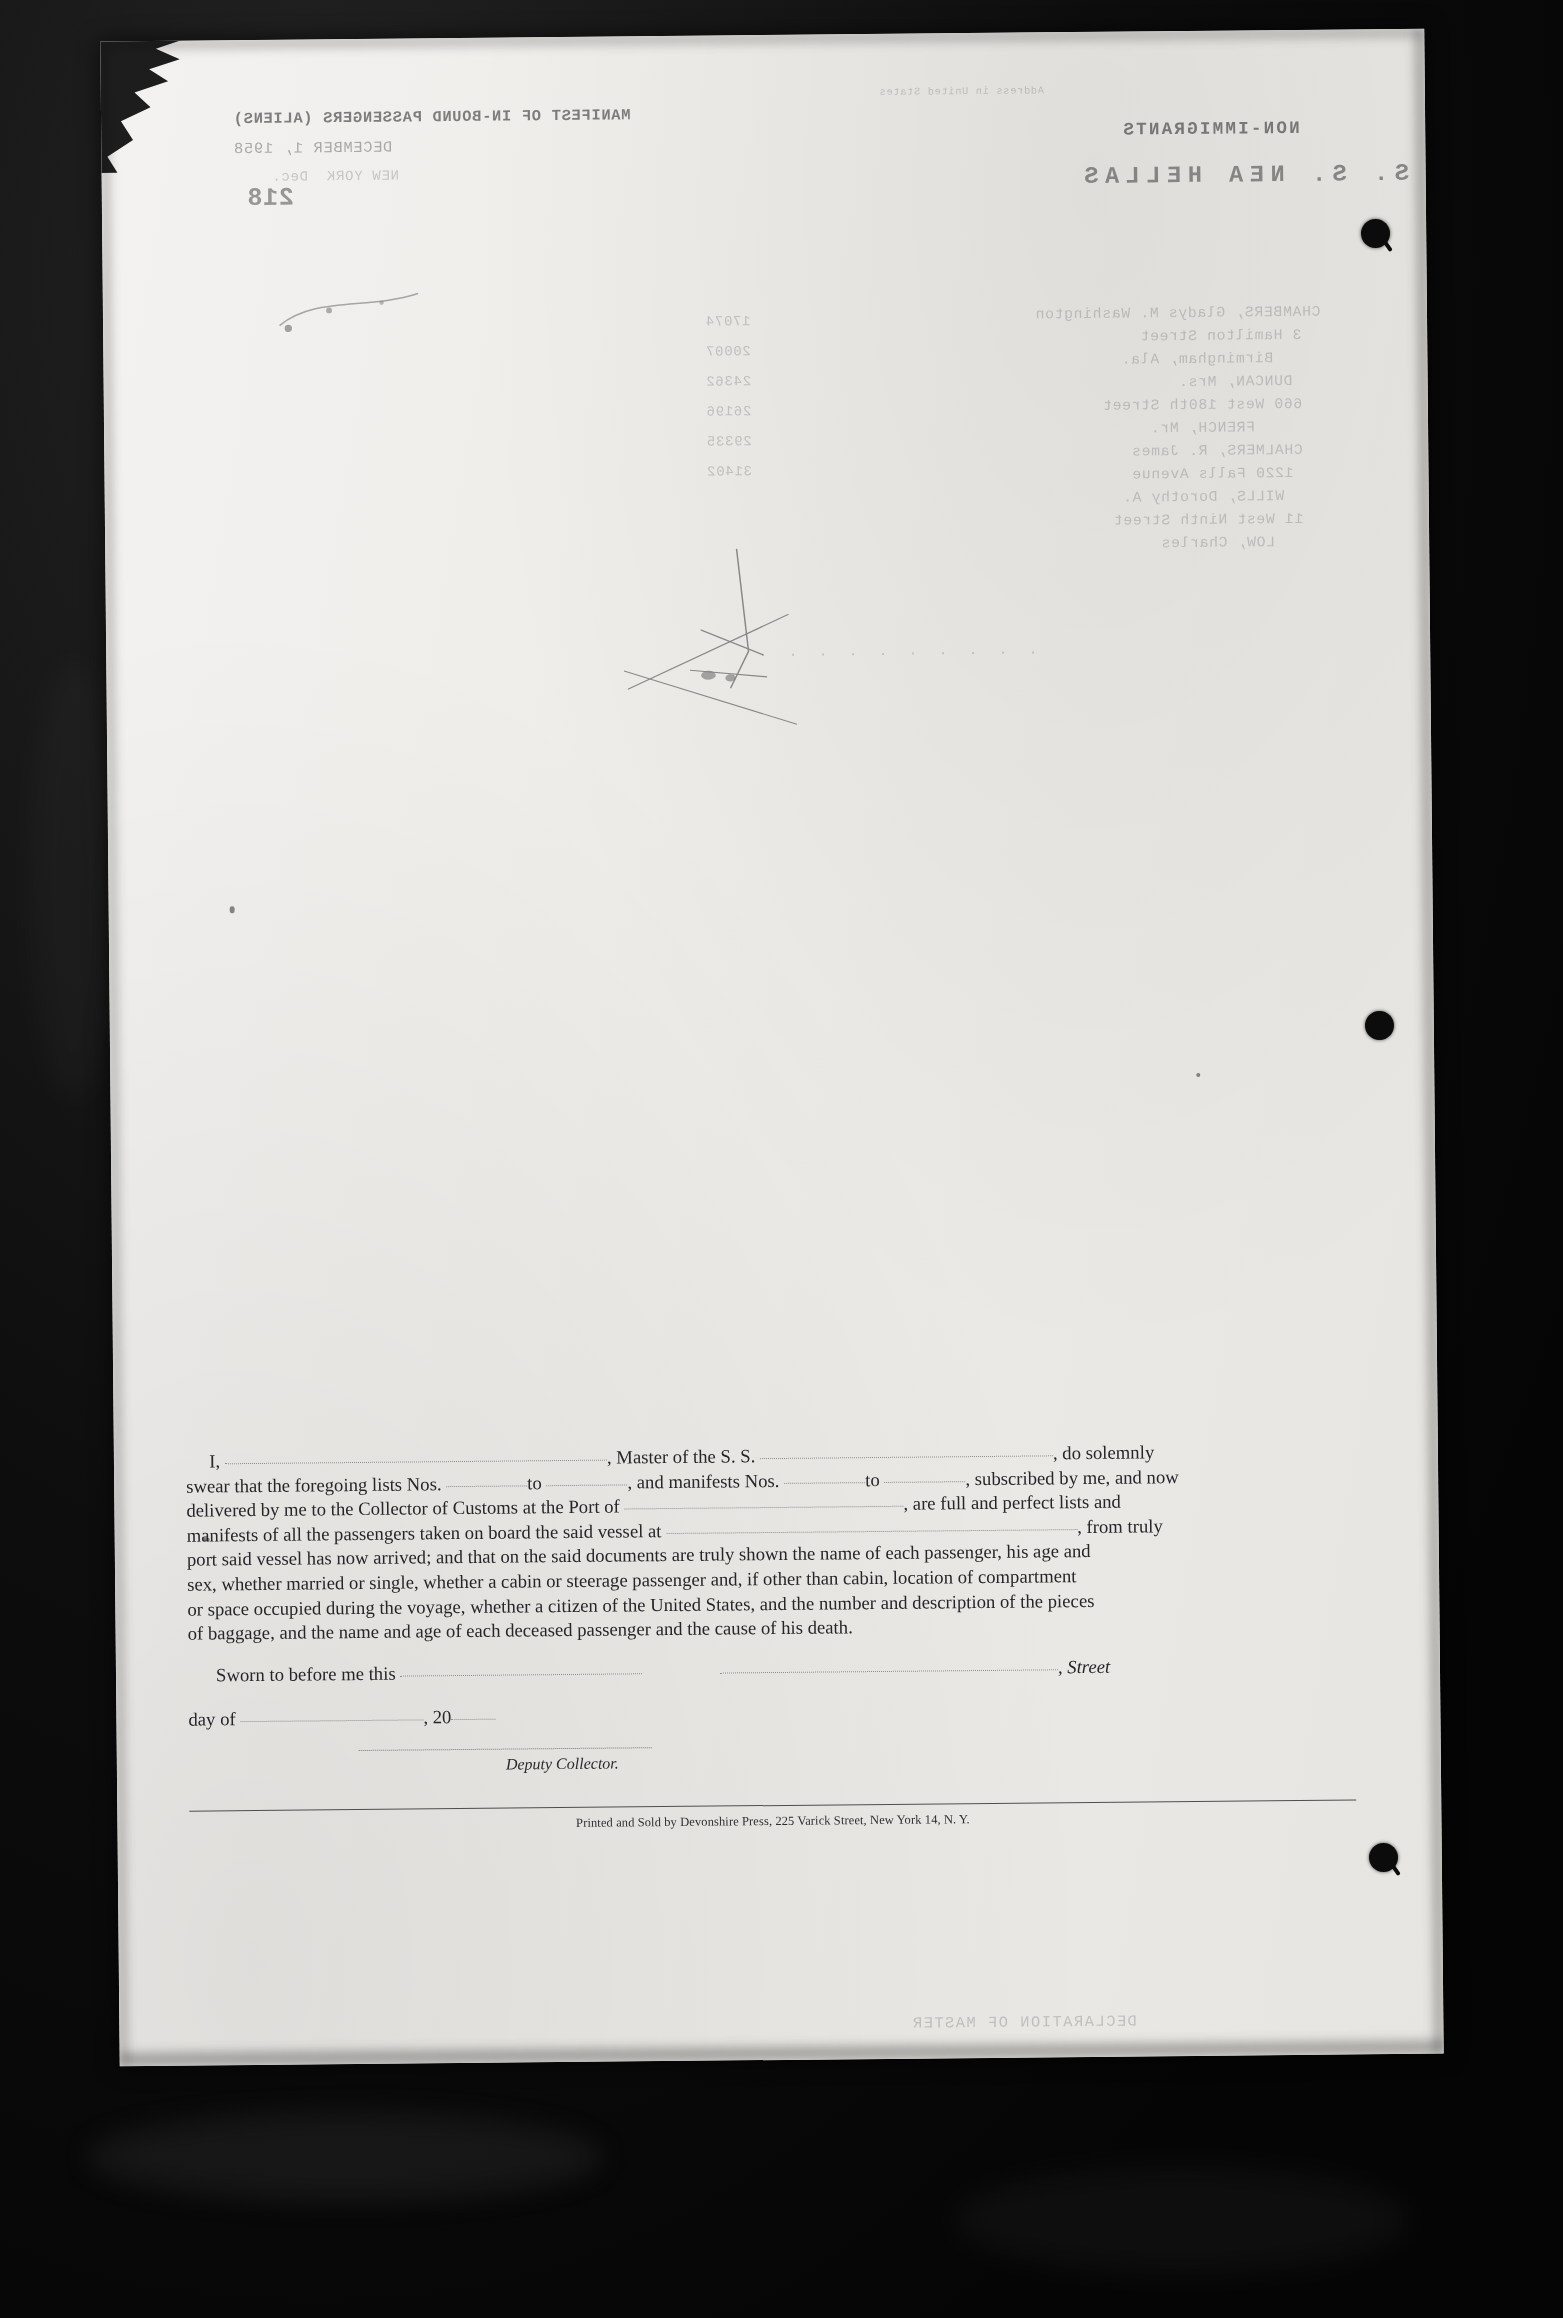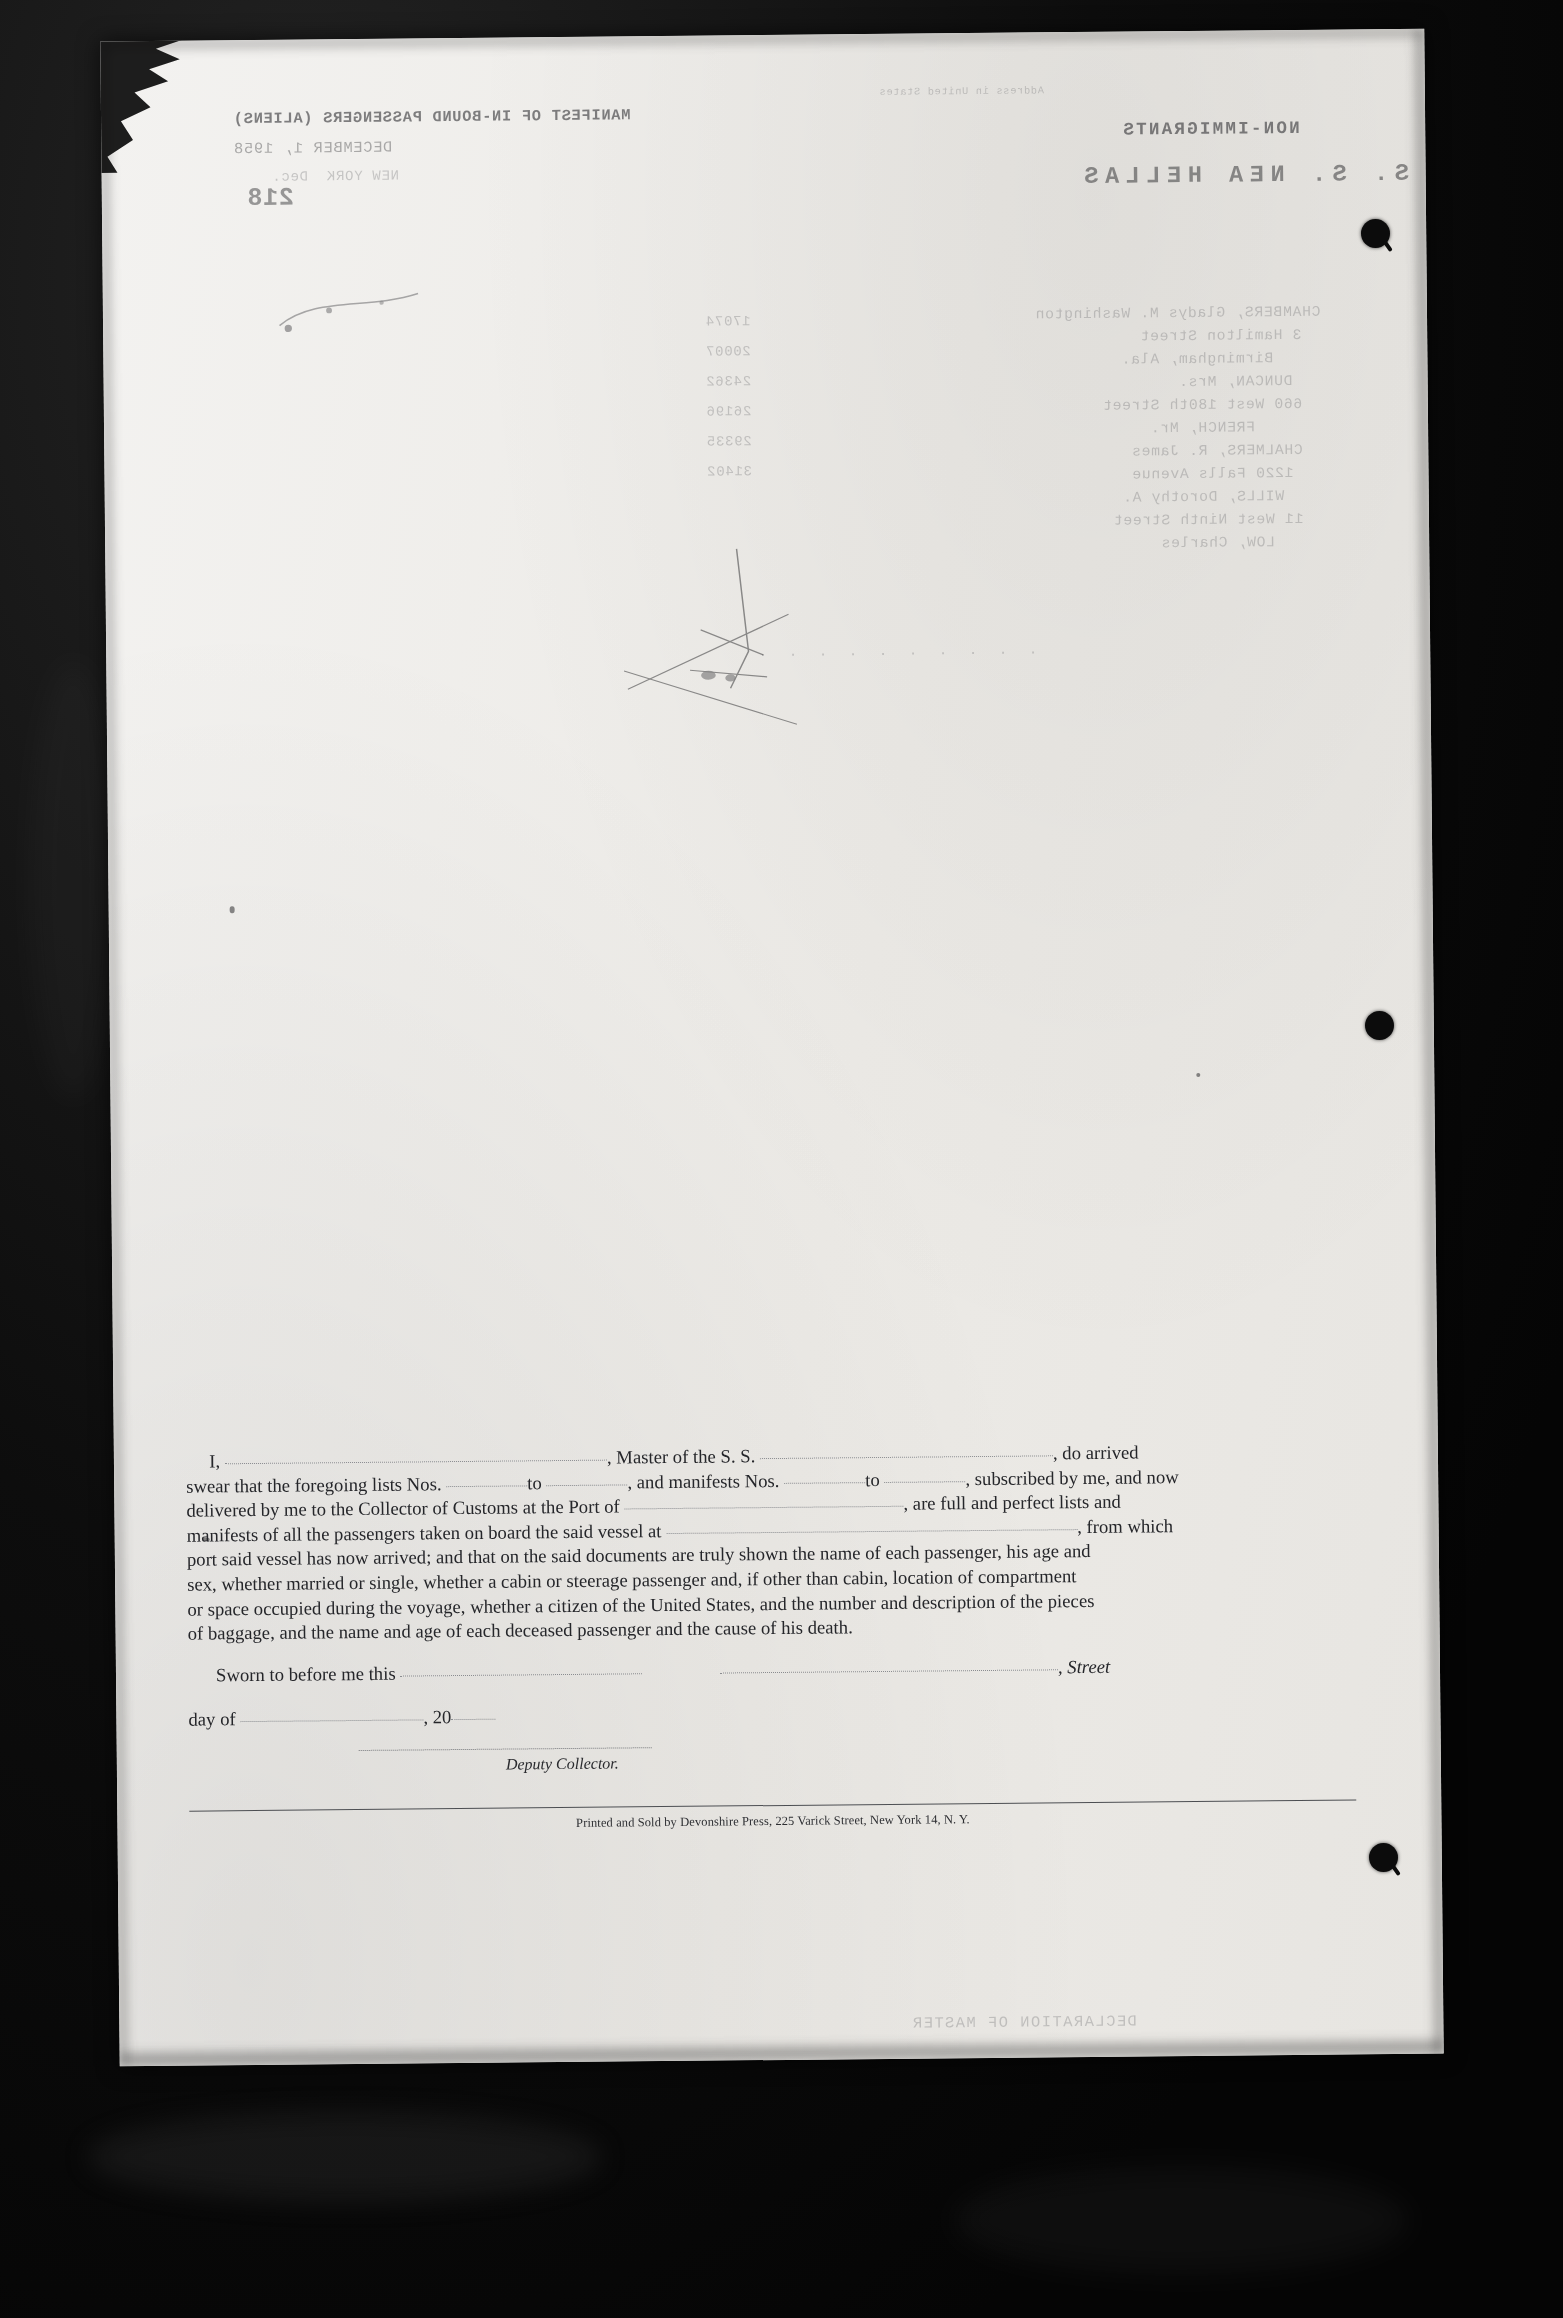--- a/index.html
+++ b/index.html
@@ -261,36 +261,36 @@
   </svg>
 
   <div class="speck" style="left:121px; top:866px; width:5.1px; height:6.6px;"></div>
   <div class="speck" style="left:1086px; top:1042px; width:4.4px; height:4.4px;"></div>
   <div class="speck" style="left:88px; top:1497px; width:6.6px; height:3.7px;"></div>
 
   <div id="affidavit-block">
     <span class="ln">
       &nbsp;&nbsp;&nbsp;&nbsp;&nbsp;<span>I,</span>
       <span class="lead-dots" style="width:382px;"></span><span>, Master of the S. S.</span>
-      <span class="lead-dots" style="width:293px;"></span><span>, do arrived</span>
+      <span class="lead-dots" style="width:293px;"></span><span>, do solemnly</span>
     </span>
     <span class="ln">
       <span>swear that the foregoing lists Nos.</span>
       <span class="lead-dots" style="width:81px;"></span><span>to</span>
       <span class="lead-dots" style="width:81px;"></span><span>, and manifests Nos.</span>
       <span class="lead-dots" style="width:81px;"></span><span>to</span>
       <span class="lead-dots" style="width:81px;"></span><span>, subscribed by me, and now</span>
     </span>
     <span class="ln">
       <span>delivered by me to the Collector of Customs at the Port of</span>
       <span class="lead-dots" style="width:279px;"></span><span>, are full and perfect lists and</span>
     </span>
     <span class="ln">
       <span>manifests of all the passengers taken on board the said vessel at</span>
-      <span class="lead-dots" style="width:411px;"></span><span>, from which</span>
+      <span class="lead-dots" style="width:411px;"></span><span>, from truly</span>
     </span>
     <span class="ln">port said vessel has now arrived; and that on the said documents are truly shown the name of each passenger, his age and</span>
     <span class="ln">sex, whether married or single, whether a cabin or steerage passenger and, if other than cabin, location of compartment</span>
     <span class="ln">or space occupied during the voyage, whether a citizen of the United States, and the number and description of the pieces</span>
     <span class="ln">of baggage, and the name and age of each deceased passenger and the cause of his death.</span>
   </div>
 
   <div id="sworn-block">
     <span class="ln">
       &nbsp;&nbsp;&nbsp;&nbsp;&nbsp;&nbsp;<span>Sworn to before me this</span>

